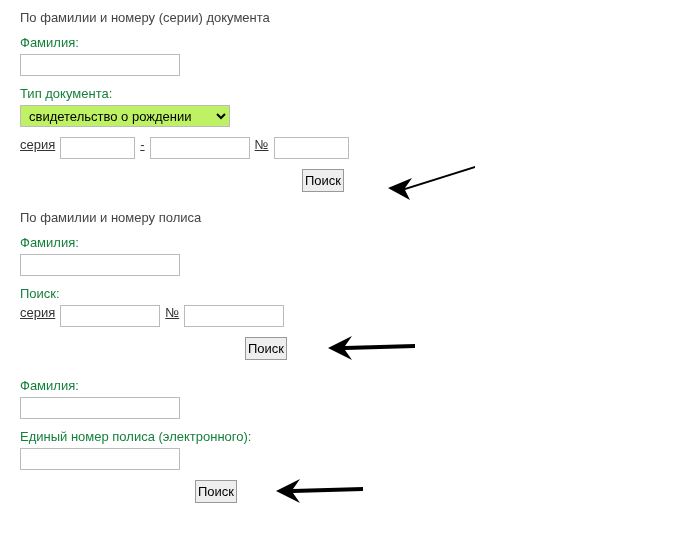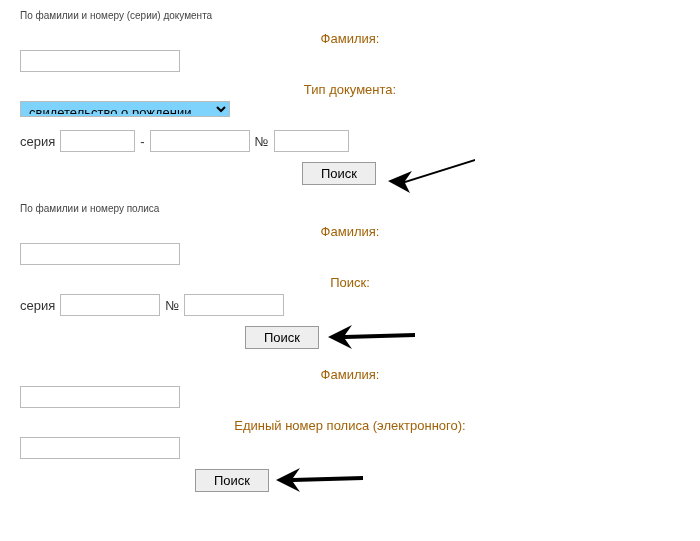--- a/index.html
+++ b/index.html
@@ -12,56 +12,55 @@
       font-size: 13px;
       color: #333;
       background: #fff;
       padding: 10px 20px;
       width: 700px;
     }
     .section {
       margin-bottom: 18px;
     }
     .section-title {
-      font-size: 10px;
+      font-size: 13px;
       color: #444;
       margin-bottom: 10px;
     }
     .label {
       font-size: 13px;
-      color: #a16207;
+      color: #15803d;
       margin-bottom: 4px;
       display: block;
-      text-align: center;
     }
     .field-group {
       margin-bottom: 10px;
     }
     input[type="text"] {
       border: 1px solid #bbb;
       padding: 3px 4px;
       font-size: 13px;
       height: 22px;
     }
     .input-standalone {
       width: 160px;
     }
     select {
       border: 1px solid #bbb;
       padding: 2px 4px;
       font-size: 13px;
-      height: 16px;
+      height: 22px;
       width: 210px;
-      background: #7dd3fc;
+      background: #bef264;
     }
     .inline-row {
       display: flex;
-      align-items: center;
       gap: 5px;
       margin-bottom: 10px;
+      text-decoration: underline;
     }
     .inline-label {
       font-size: 13px;
       color: #333;
     }
     .input-series {
       width: 75px;
     }
     .input-num {
       width: 100px;
@@ -70,21 +69,21 @@
       color: #333;
     }
     .button-row {
       position: relative;
       margin-top: 4px;
       margin-bottom: 4px;
     }
     .search-btn {
       background: #eee;
       border: 1px solid #999;
-      padding: 3px 18px;
+      padding: 3px 2px;
       font-size: 13px;
       cursor: pointer;
       font-family: Arial, sans-serif;
     }
     .btn-pos-1 {
       margin-left: 282px;
     }
     .btn-pos-2 {
       margin-left: 225px;
     }

